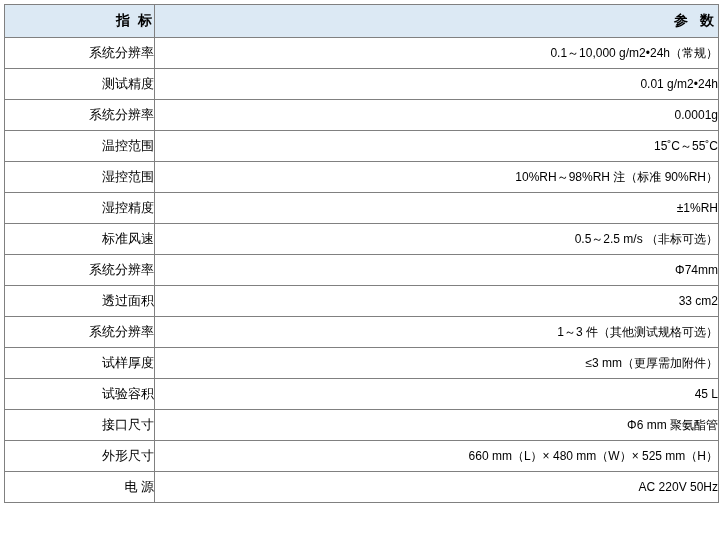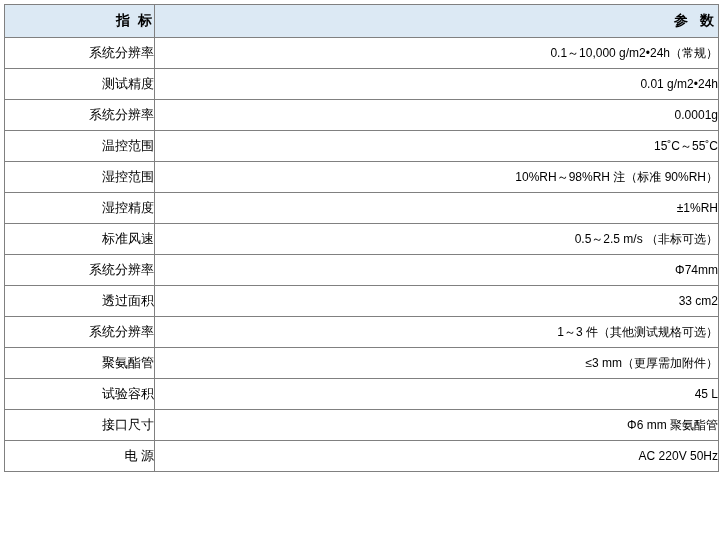--- a/index.html
+++ b/index.html
@@ -104,31 +104,35 @@
       </tr>
       <tr>
         <td class="label-cell">透过面积</td>
         <td class="value-cell">33 cm2</td>
       </tr>
       <tr>
         <td class="label-cell">系统分辨率</td>
         <td class="value-cell">1～3 件（其他测试规格可选）</td>
       </tr>
       <tr>
-        <td class="label-cell">聚氨酯管</td>
+        <td class="label-cell">试样厚度</td>
         <td class="value-cell">≤3 mm（更厚需加附件）</td>
       </tr>
       <tr>
         <td class="label-cell">试验容积</td>
         <td class="value-cell">45 L</td>
       </tr>
       <tr>
         <td class="label-cell">接口尺寸</td>
         <td class="value-cell">Φ6 mm 聚氨酯管</td>
       </tr>
       <tr>
+        <td class="label-cell">外形尺寸</td>
+        <td class="value-cell">660 mm（L）× 480 mm（W）× 525 mm（H）</td>
+      </tr>
+      <tr>
         <td class="label-cell">电    源</td>
         <td class="value-cell">AC 220V 50Hz</td>
       </tr>
 
     </tbody>
   </table>
 </div>
 
 </body></html>

